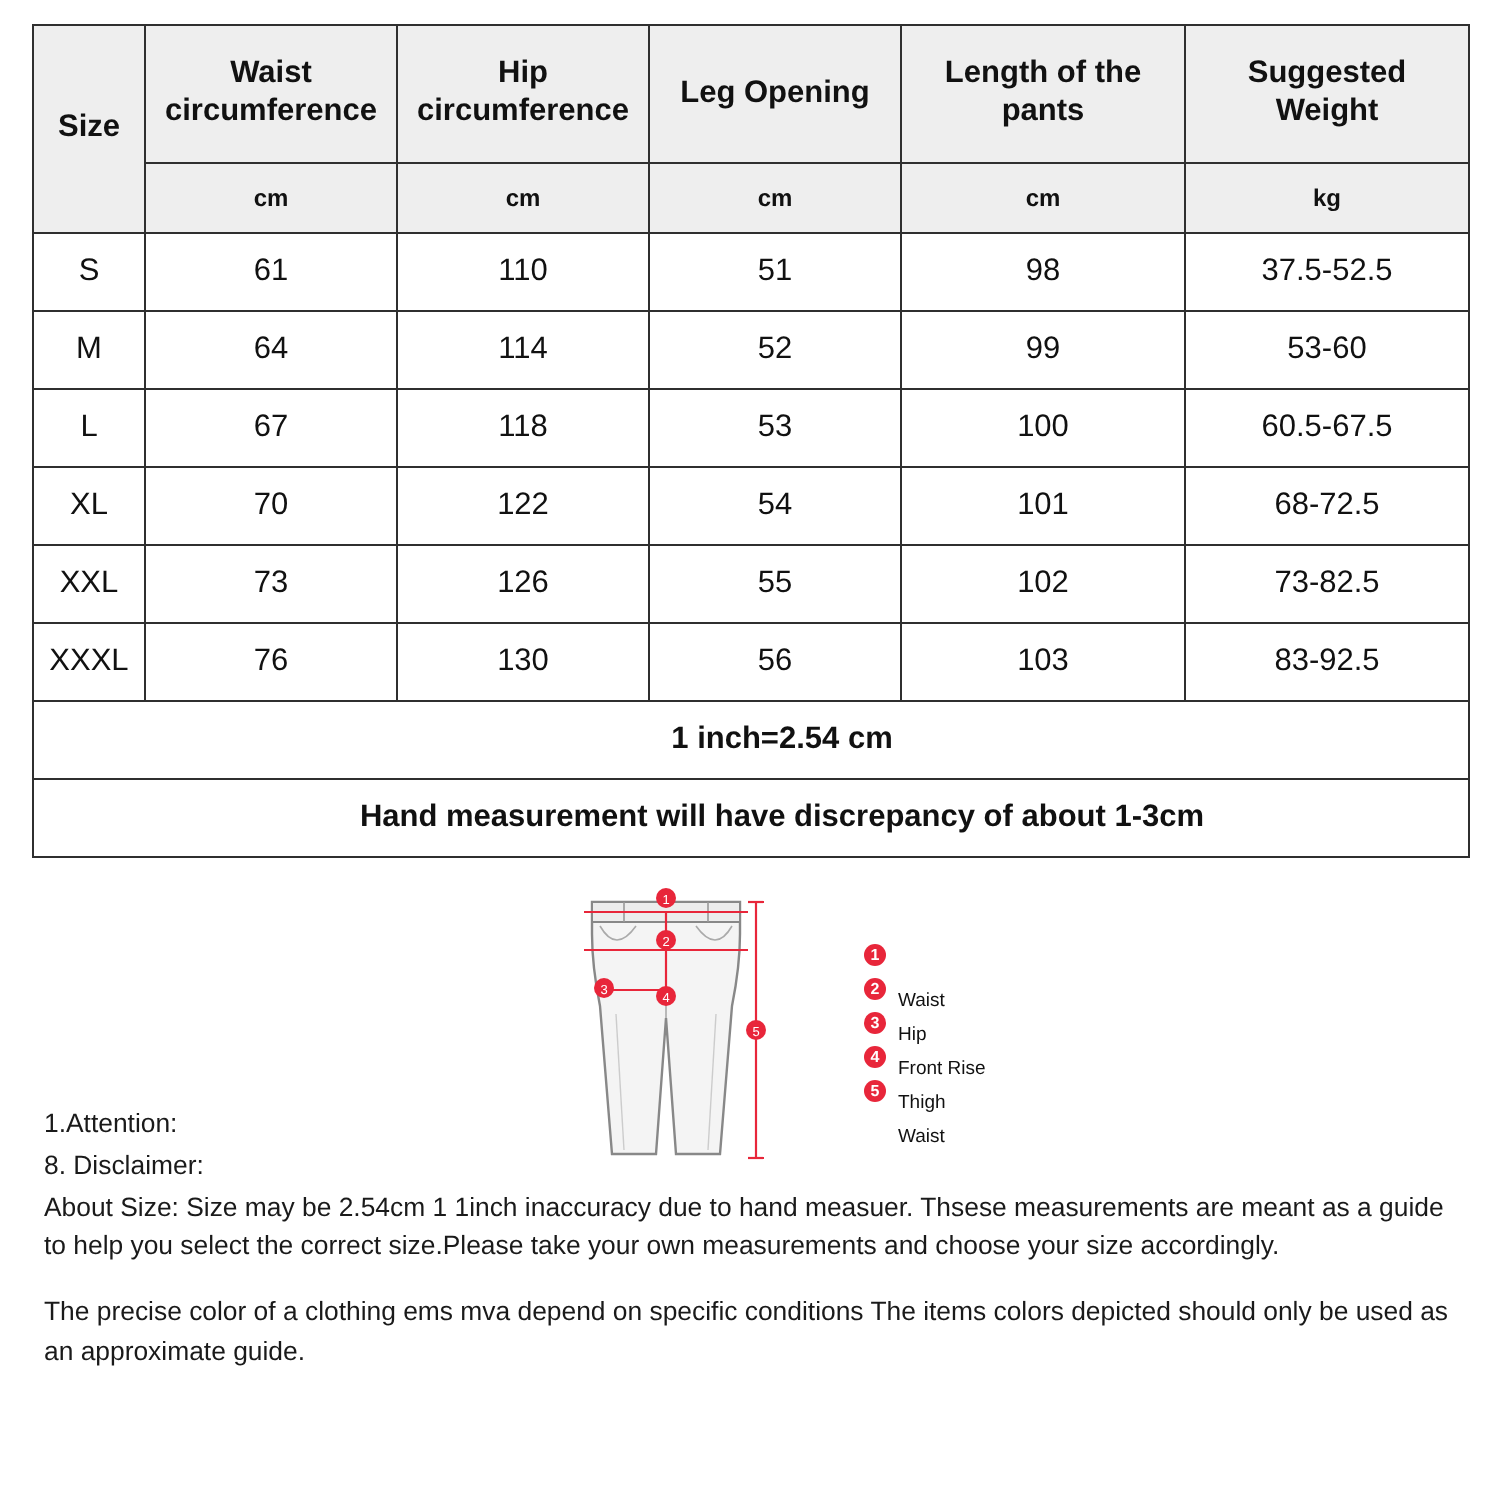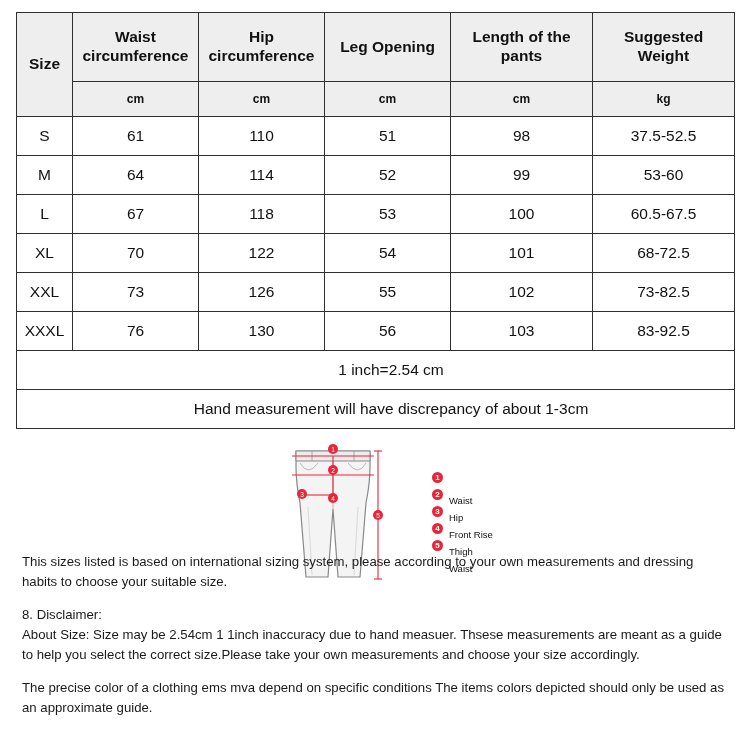--- a/index.html
+++ b/index.html
@@ -47,21 +47,21 @@
     height: 30px;
     font-size: 12px;
   }
   .size-table tbody td {
     height: 38px;
     font-size: 15.5px;
     background: #ffffff;
   }
   .note-row td {
     height: 28px;
-    font-weight: normal;
+    font-weight: bold;
     font-size: 13.5px;
     background: #ffffff;
     padding-left: 31px;
   }
 
   
   col.c-size { width: 56px; }
   col.c-waist { width: 126px; }
   col.c-hip { width: 126px; }
   col.c-leg { width: 126px; }
@@ -288,19 +288,19 @@
         <span class="legend-label">Thigh</span>
       </div>
       <div class="legend-item">
         <span class="legend-dot">5</span>
         <span class="legend-label">Waist</span>
       </div>
     </div>
   </div>
 
   <div class="notes">
-    <p class="para">This sizes listed is based on international sizing system, please according to your own measurements and dressing habits to choose your suitable size.</p>
+    <p class="heading">1.Attention:</p>
     <p class="heading">8. Disclaimer:</p>
     <p class="para">About Size: Size may be 2.54cm 1 1inch inaccuracy due to hand measuer. Thsese measurements are meant as a guide to help you select the correct size.Please take your own measurements and choose your size accordingly.</p>
     <p class="para">The precise color of a clothing ems mva depend on specific conditions The items colors depicted should only be   used as an approximate guide.</p>
   </div>
 
 </div>
 
 </body></html>

